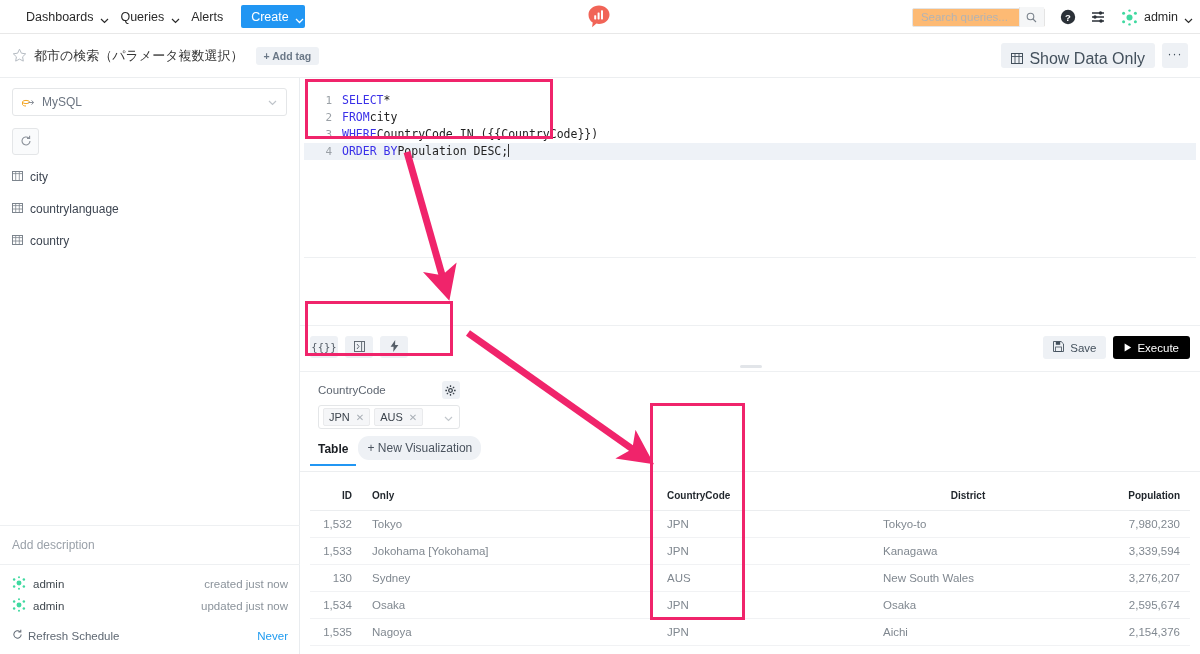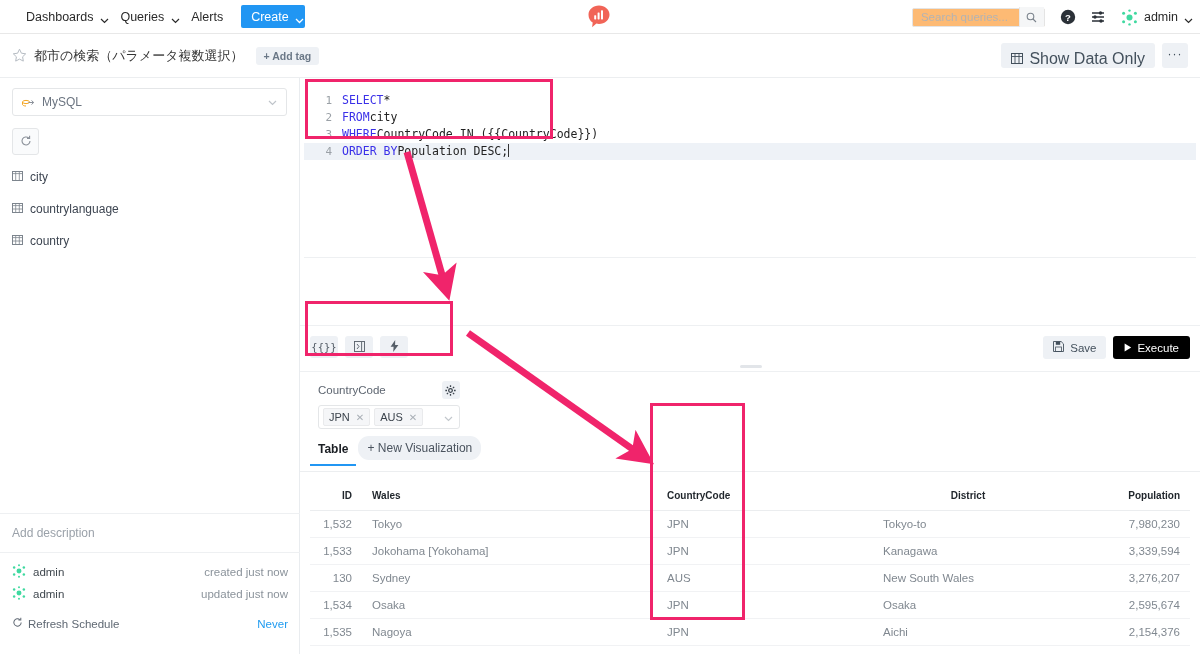--- a/index.html
+++ b/index.html
@@ -121,21 +121,21 @@
     width: 27px; height: 27px; border: 1px solid #e4e6e8; border-radius: 3px;
     background: #fafbfc; display: flex; align-items: center;
     justify-content: center; cursor: pointer; color: #8a9099;
   }
   .schema-list { margin-top: 14px; padding: 0 12px; }
   .schema-item {
     display: flex; align-items: center; gap: 7px; height: 16px;
     margin-bottom: 16px; font-size: 12px; color: #3d4551; cursor: pointer;
   }
   .sidebar-bottom {
-    position: absolute; bottom: 12px; left: 0; width: 300px;
+    position: absolute; bottom: 0; left: 0; width: 300px;
   }
   .add-desc {
     font-size: 12px; color: #9aa1a9; padding: 12px;
     border-top: 1px solid #eef0f2; cursor: pointer;
   }
   .meta-rows { border-top: 1px solid #eef0f2; padding: 8px 12px 6px 12px; }
   .meta-row {
     display: flex; align-items: center; font-size: 11.5px;
     color: #7d858e; height: 22px;
   }
@@ -637,21 +637,21 @@
       <div class="tab-active">Table</div>
       <div class="tab-new">+ New Visualization</div>
     </div>
     <div class="tabs-underline"></div>
 
     <div class="results">
       <table>
         <thead>
           <tr>
             <th class="col-id">ID</th>
-            <th class="col-name">Wales</th>
+            <th class="col-name">Only</th>
             <th class="col-cc">CountryCode</th>
             <th class="col-district">District</th>
             <th class="col-pop">Population</th>
           </tr>
         </thead>
         <tbody>
           <tr>
             <td class="col-id">1,532</td>
             <td class="col-name">Tokyo</td>
             <td class="col-cc">JPN</td>

